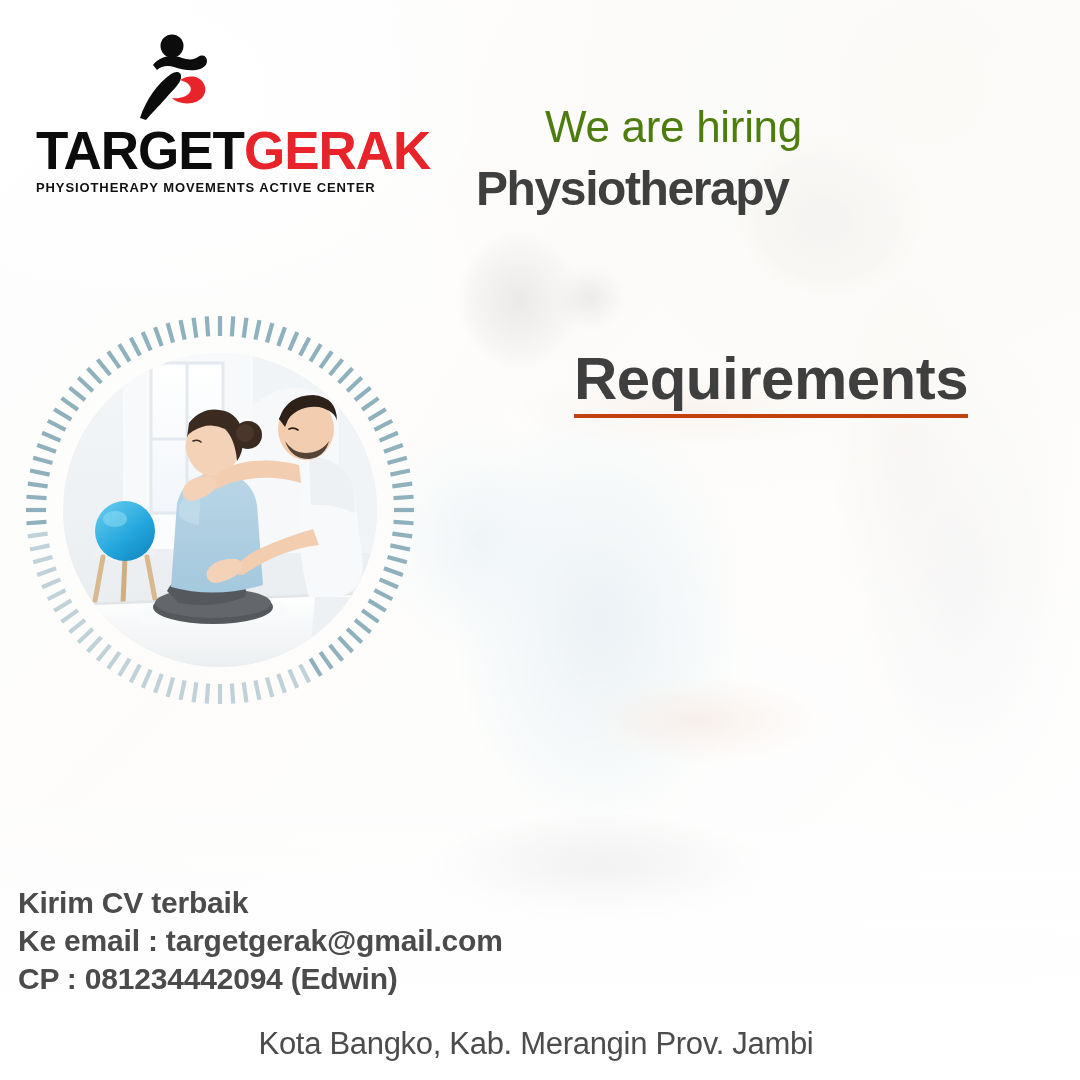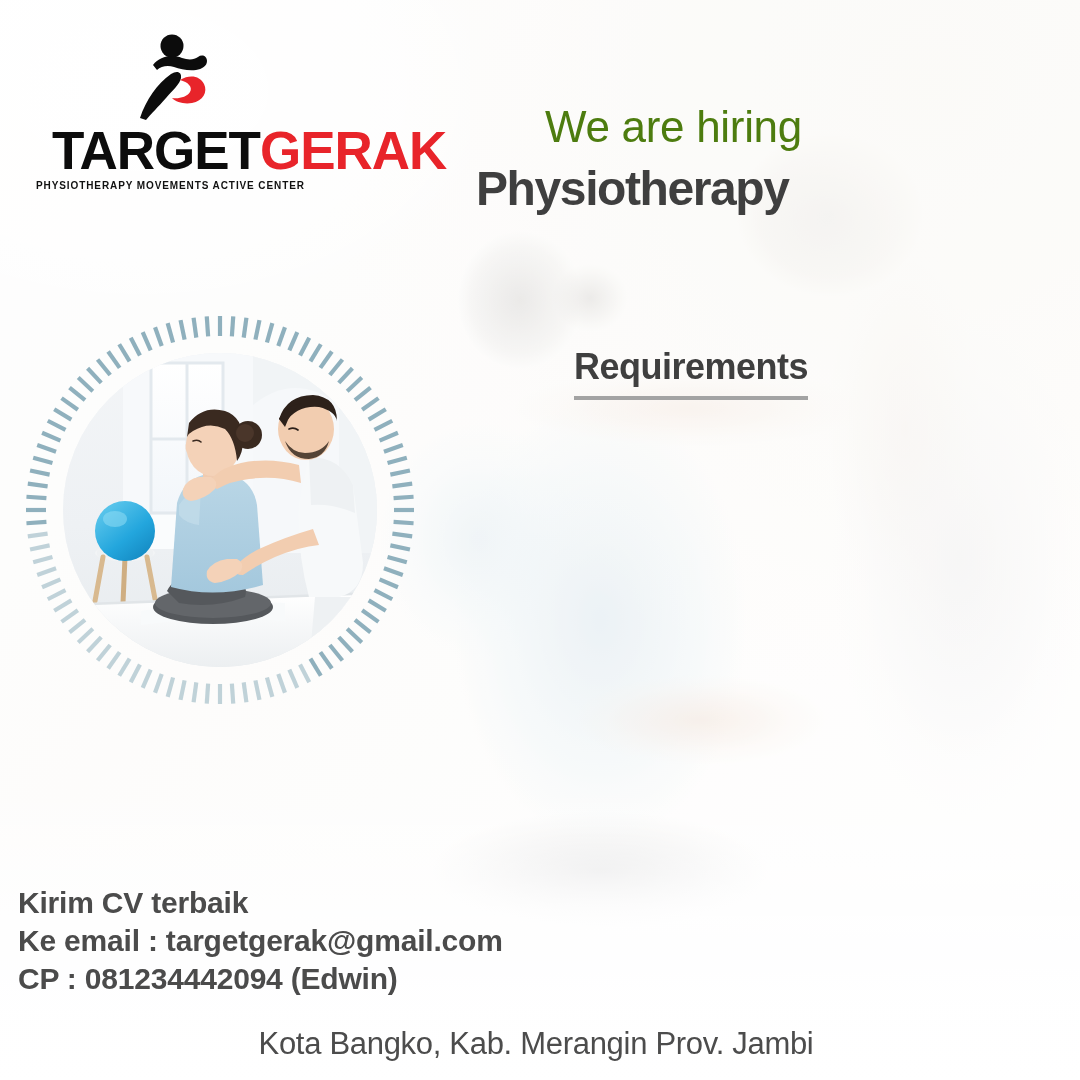--- a/index.html
+++ b/index.html
@@ -86,31 +86,30 @@
   }
   .logo-word {
     font-family: "Liberation Sans", sans-serif;
     font-weight: bold;
     font-size: 53px;
     letter-spacing: -1px;
     line-height: 1;
     text-align: center;
     white-space: nowrap;
     margin-top: -6px;
-    margin-left: 16px;
   }
   .logo-word .tg-black { color: #0c0c0c; }
   .logo-word .tg-red { color: #e8242a; }
   .logo-tag {
     font-family: "Liberation Sans", sans-serif;
-    font-size: 10px;
+    font-size: 13px;
     font-weight: bold;
     letter-spacing: 0.9px;
     color: #111111;
-    text-align: left;
+    text-align: right;
     white-space: nowrap;
     margin-top: 3px;
   }
 
   
   .circle-block {
     position: absolute;
     left: 5px;
     top: 295px;
     width: 430px;
@@ -157,28 +156,28 @@
     font-weight: bold;
     color: #3f3f3f;
     letter-spacing: -1.4px;
     line-height: 1;
     white-space: nowrap;
   }
   .req-heading {
     position: absolute;
     left: 574px;
     top: 349px;
-    font-size: 36px;
+    font-size: 60px;
     font-weight: bold;
     color: #3f3f3f;
     letter-spacing: -0.5px;
     line-height: 1;
     white-space: nowrap;
-    padding-bottom: 11px;
-    border-bottom: 4px solid #a3a3a3;
+    padding-bottom: 5px;
+    border-bottom: 4px solid #c2410c;
   }
 
   .req-list {
     position: absolute;
     left: 532px;
     top: 478px;
     width: 520px;
     margin: 0;
     padding: 0;
     list-style: none;

